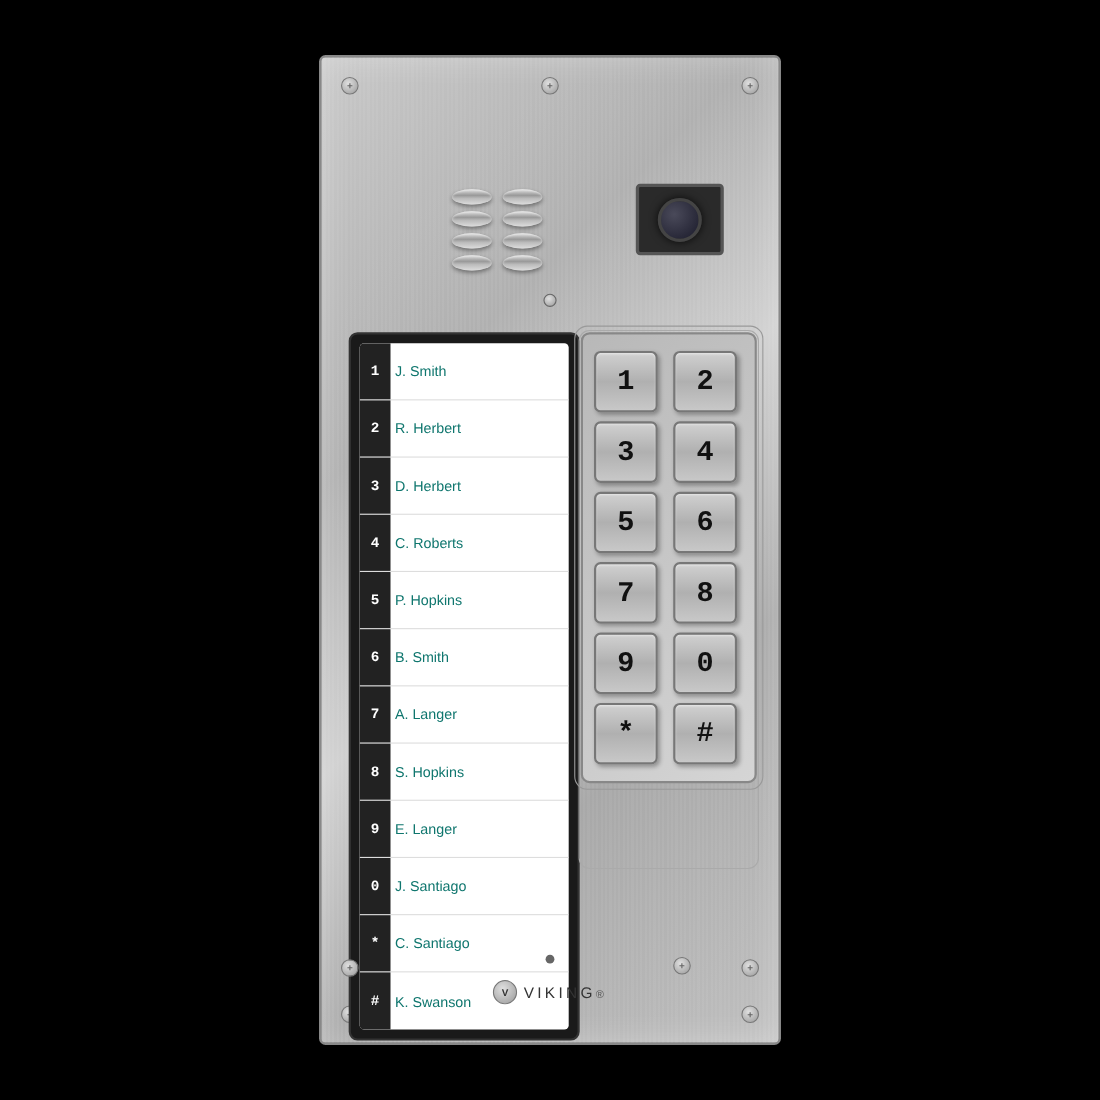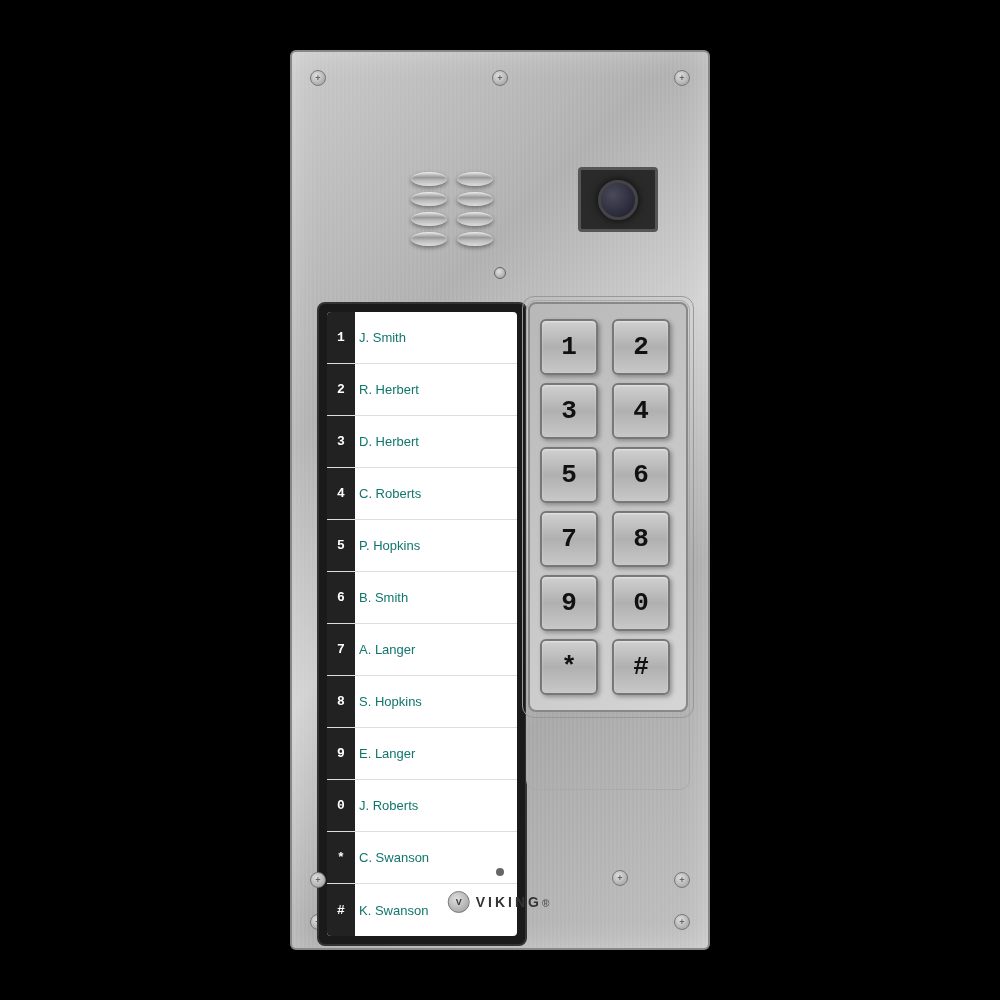--- a/index.html
+++ b/index.html
@@ -240,21 +240,21 @@
       display: flex;
       align-items: center;
       justify-content: center;
       font-size: 9px;
       color: #333;
       font-weight: bold;
     }
 
     .logo-text {
       font-size: 14px;
-      font-weight: bold;
+      font-weight: normal;
       color: #333;
       letter-spacing: 3px;
       text-transform: uppercase;
     }
 
     .logo-text span {
       font-size: 10px;
       color: #555;
     }
 
@@ -351,25 +351,25 @@
         <div class="directory-row">
           <div class="directory-key">8</div>
           <div class="directory-name">S. Hopkins</div>
         </div>
         <div class="directory-row">
           <div class="directory-key">9</div>
           <div class="directory-name">E. Langer</div>
         </div>
         <div class="directory-row">
           <div class="directory-key">0</div>
-          <div class="directory-name">J. Roberts</div>
+          <div class="directory-name">J. Santiago</div>
         </div>
         <div class="directory-row">
           <div class="directory-key">*</div>
-          <div class="directory-name">C. Swanson</div>
+          <div class="directory-name">C. Santiago</div>
         </div>
         <div class="directory-row">
           <div class="directory-key">#</div>
           <div class="directory-name">K. Swanson</div>
         </div>
       </div>
   </div>
 
   <div class="keypad-bracket"></div>
 

